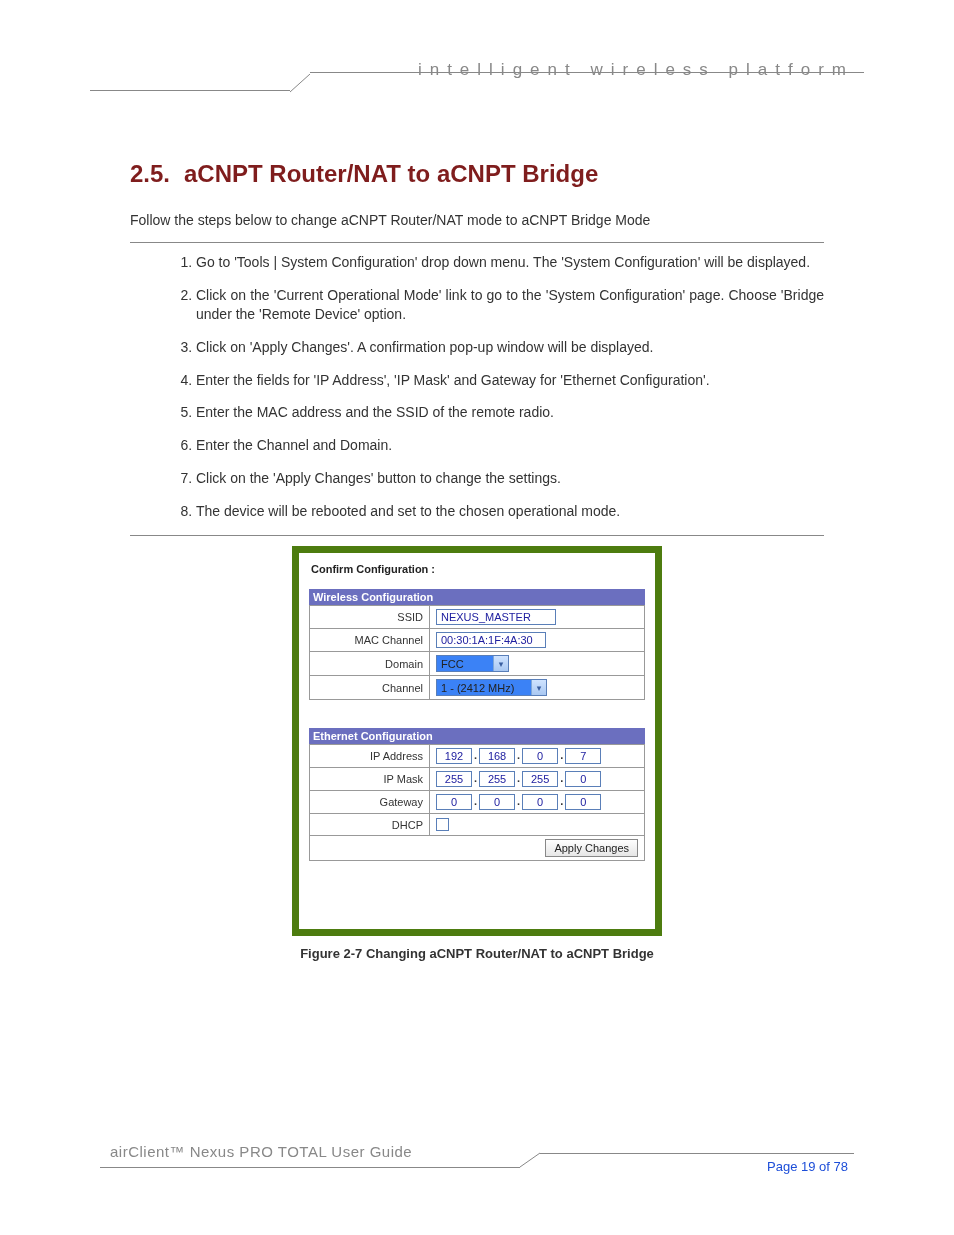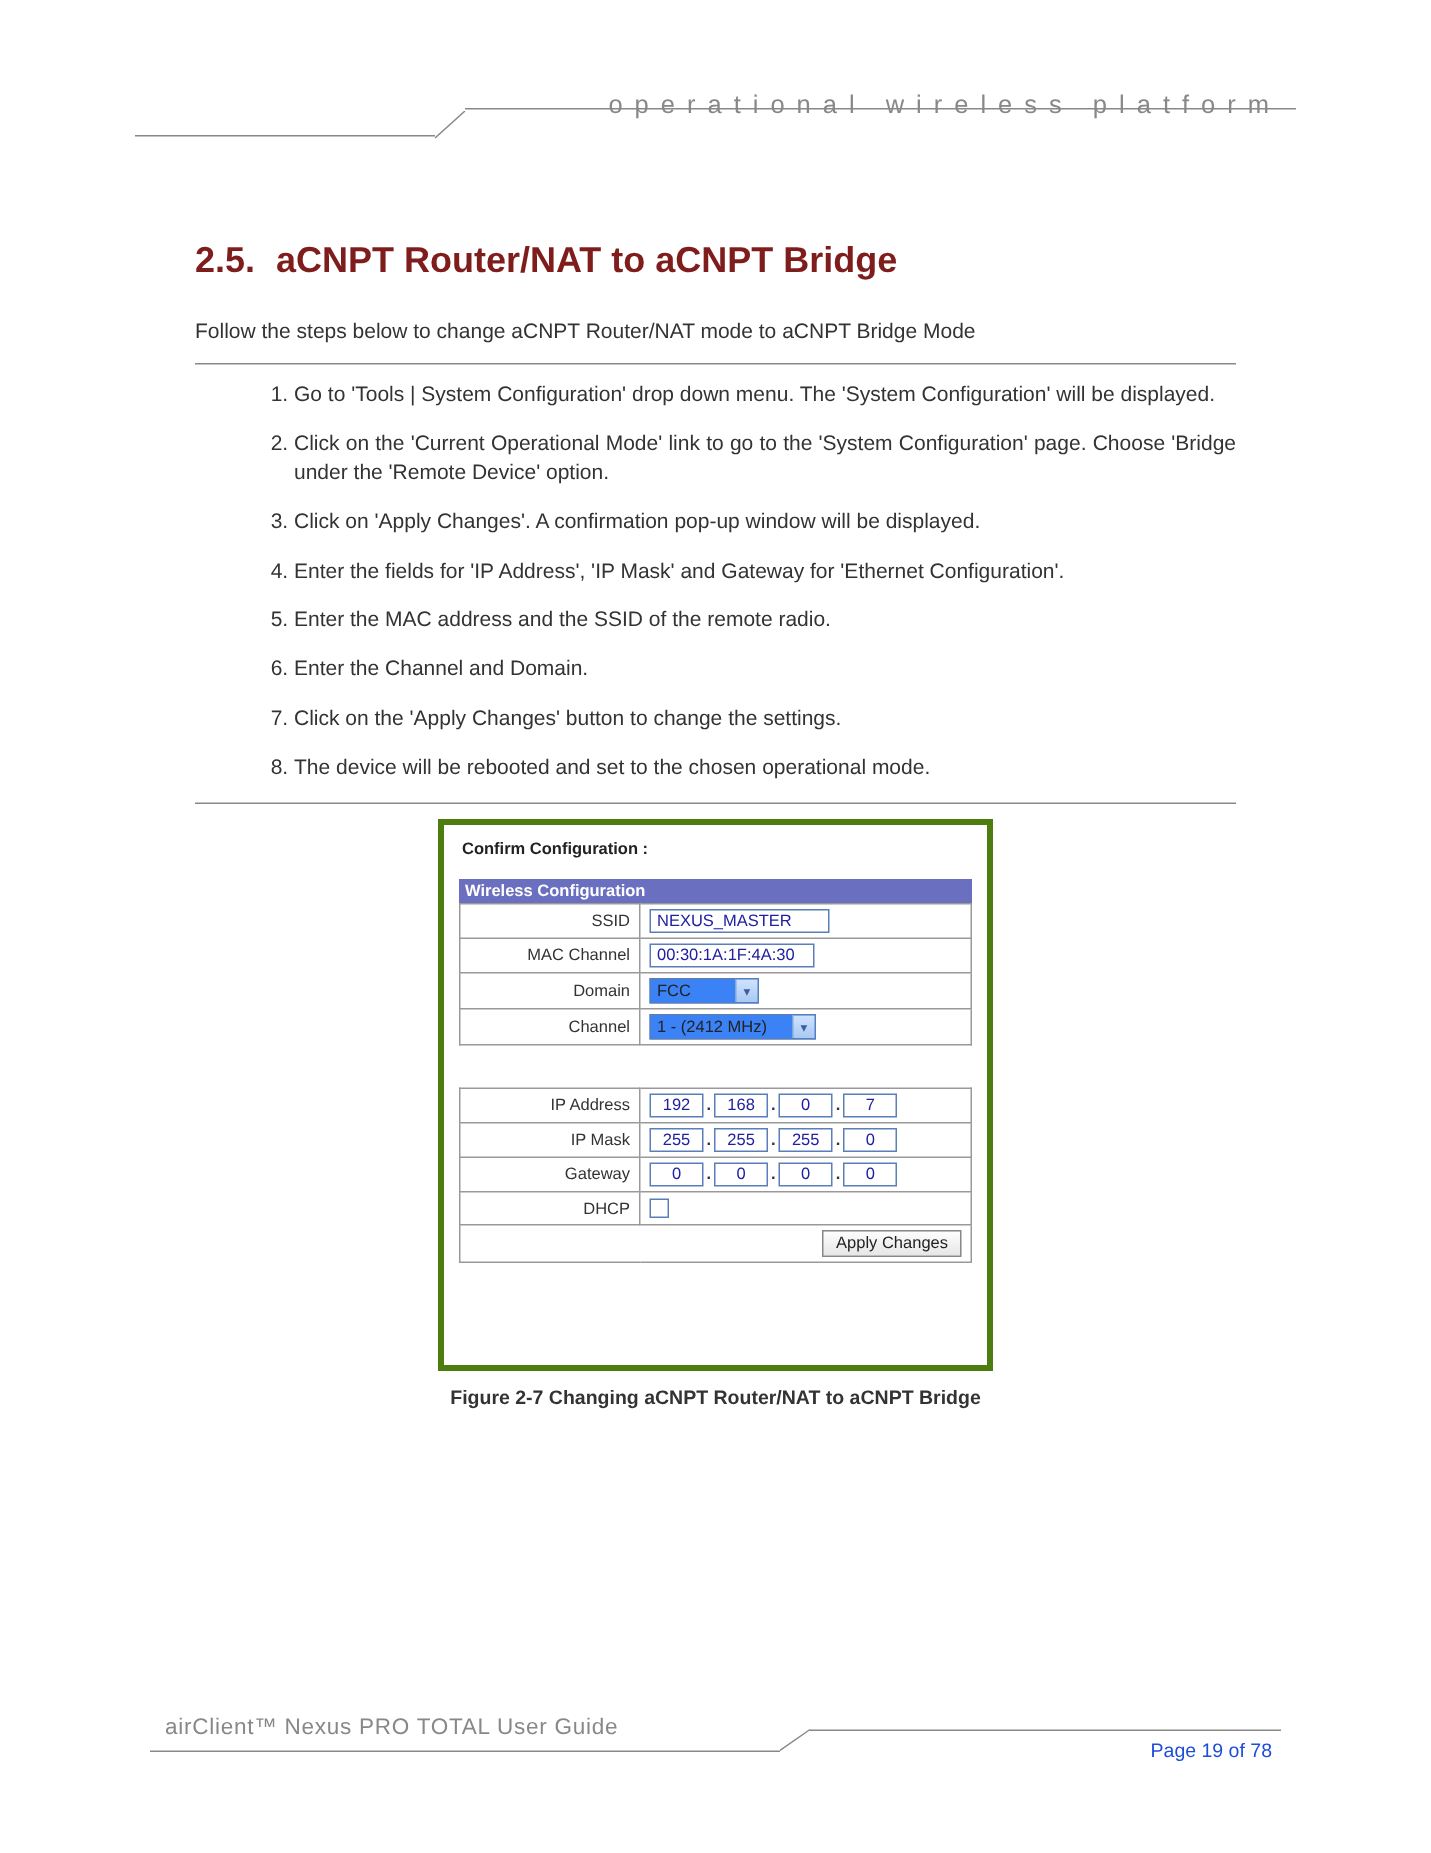--- a/index.html
+++ b/index.html
@@ -81,21 +81,21 @@
   ol.steps li {
     margin-bottom: 14px;
     line-height: 1.35;
   }
   .justify { text-align: justify; }
 
   .figure-wrap { margin-top: 6px; text-align: center; }
   .config-box {
     display:inline-block;
     width: 370px;
-    border: 4px solid #4d7c0f;
+    border: 7px solid #4d7c0f;
     text-align:left;
     font-family: Verdana, Arial, sans-serif;
     font-size: 11px;
     color: #222;
     padding: 8px 10px 40px 10px;
   }
   .confirm-title { font-weight: bold; margin: 2px 0 14px 2px; }
   .section-bar {
     background: #6b6fbf;
     color: #fff;
@@ -205,21 +205,21 @@
     position:absolute; right:6px; top:14px;
     font-family:"Segoe UI",Arial,sans-serif;
     font-size:13px; color:#1d4ed8;
   }
 </style>
 </head>
 <body>
 
 <div class="page">
   <div class="header-rule">
-    <div class="header-tagline">operational wireless platform</div>
+    <div class="header-tagline">intelligent wireless platform</div>
     <div class="header-line-right"></div>
     <svg class="header-diag">
         <line x1="0" y1="18" x2="20" y2="0" stroke="#888" stroke-width="1"></line>
       </svg>
     <div class="header-line-left"></div>
   </div>
 
   <h2 class="sec-title">
     <span class="num">2.5.</span><span>aCNPT Router/NAT to aCNPT Bridge</span>
   </h2>
@@ -266,20 +266,21 @@
         <tr>
           <td class="lab">Channel</td>
           <td><span class="sel">
                   <span style="min-width:86px">1 - (2412 MHz)</span>
                   <span class="arrow">▾</span>
                 </span></td>
         </tr>
       </tbody>
         </table>
 
+      <div class="section-bar">Ethernet Configuration</div>
       <table class="cfg">
         <tbody>
             <tr>
           <td class="lab">IP Address</td>
           <td>
             <span class="oct">192</span><span class="dot">.</span><span class="oct">168</span><span class="dot">.</span><span class="oct">0</span><span class="dot">.</span><span class="oct">7</span>
           </td>
         </tr>
         <tr>
           <td class="lab">IP Mask</td>

